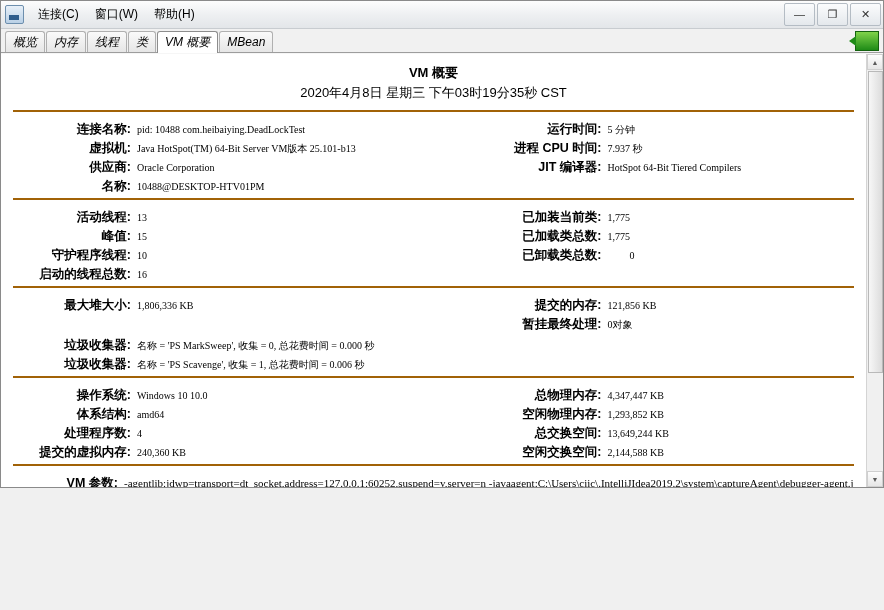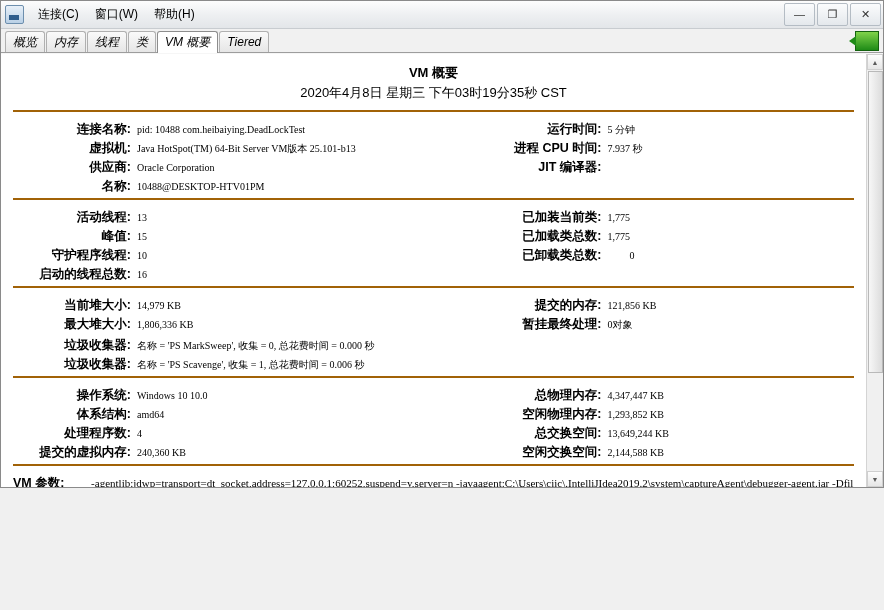--- a/index.html
+++ b/index.html
@@ -258,21 +258,21 @@
         </div>
     </div>
   </div>
 
   <div class="tabbar">
     <div class="tab">概览</div>
     <div class="tab">内存</div>
     <div class="tab">线程</div>
     <div class="tab">类</div>
     <div class="tab active">VM 概要</div>
-    <div class="tab">Tiered</div>
+    <div class="tab">MBean</div>
     <div class="tab-right">
       <div class="green-badge"></div>
     </div>
   </div>
 
   <div class="content-wrap">
     <div class="panel">
 
       <h1 class="vm-title">VM 概要</h1>
       <div class="vm-date">2020年4月8日 星期三 下午03时19分35秒 CST</div>
@@ -301,20 +301,21 @@
             <div class="row">
               <div class="lbl">运行时间:</div>
               <div class="val">5 分钟</div>
             </div>
             <div class="row">
               <div class="lbl">进程 CPU 时间:</div>
               <div class="val">7.937 秒</div>
             </div>
             <div class="row">
               <div class="lbl">JIT 编译器:</div>
+              <div class="val">HotSpot 64-Bit Tiered Compilers</div>
             </div>
           </div>
         </div>
       </div>
 
       <div class="section">
         <div class="grid2">
           <div class="col left">
             <div class="row">
               <div class="lbl">活动线程:</div>
@@ -347,24 +348,20 @@
               <div class="val" style="padding-left:22px">0</div>
             </div>
           </div>
         </div>
       </div>
 
       <div class="section">
         <div class="grid2">
           <div class="col left">
             <div class="row">
-              <div class="lbl">当前堆大小:</div>
-              <div class="val">14,979 KB</div>
-            </div>
-            <div class="row">
               <div class="lbl">最大堆大小:</div>
               <div class="val">1,806,336 KB</div>
             </div>
           </div>
           <div class="col right">
             <div class="row">
               <div class="lbl">提交的内存:</div>
               <div class="val">121,856 KB</div>
             </div>
             <div class="row">
@@ -419,21 +416,21 @@
             <div class="row">
               <div class="lbl">空闲交换空间:</div>
               <div class="val">2,144,588 KB</div>
             </div>
           </div>
         </div>
       </div>
 
       <div class="section">
         <div class="vmargs-row">
-          <div class="lbl" style="text-align:left;">VM 参数:</div>
+          <div class="lbl" style="text-align:right;margin-left:36px;">VM 参数:</div>
           <div class="vmargs-val clip-bottom">-agentlib:jdwp=transport=dt_socket,address=127.0.0.1:60252,suspend=y,server=n -javaagent:C:\Users\ciic\.IntelliJIdea2019.2\system\captureAgent\debugger-agent.jar -Dfile.encoding=UTF-8</div>
         </div>
       </div>
 
     </div>
 
     <div class="vscroll">
       <div class="arrow top">▲</div>
       <div class="thumb"></div>
       <div class="arrow bottom">▼</div>

